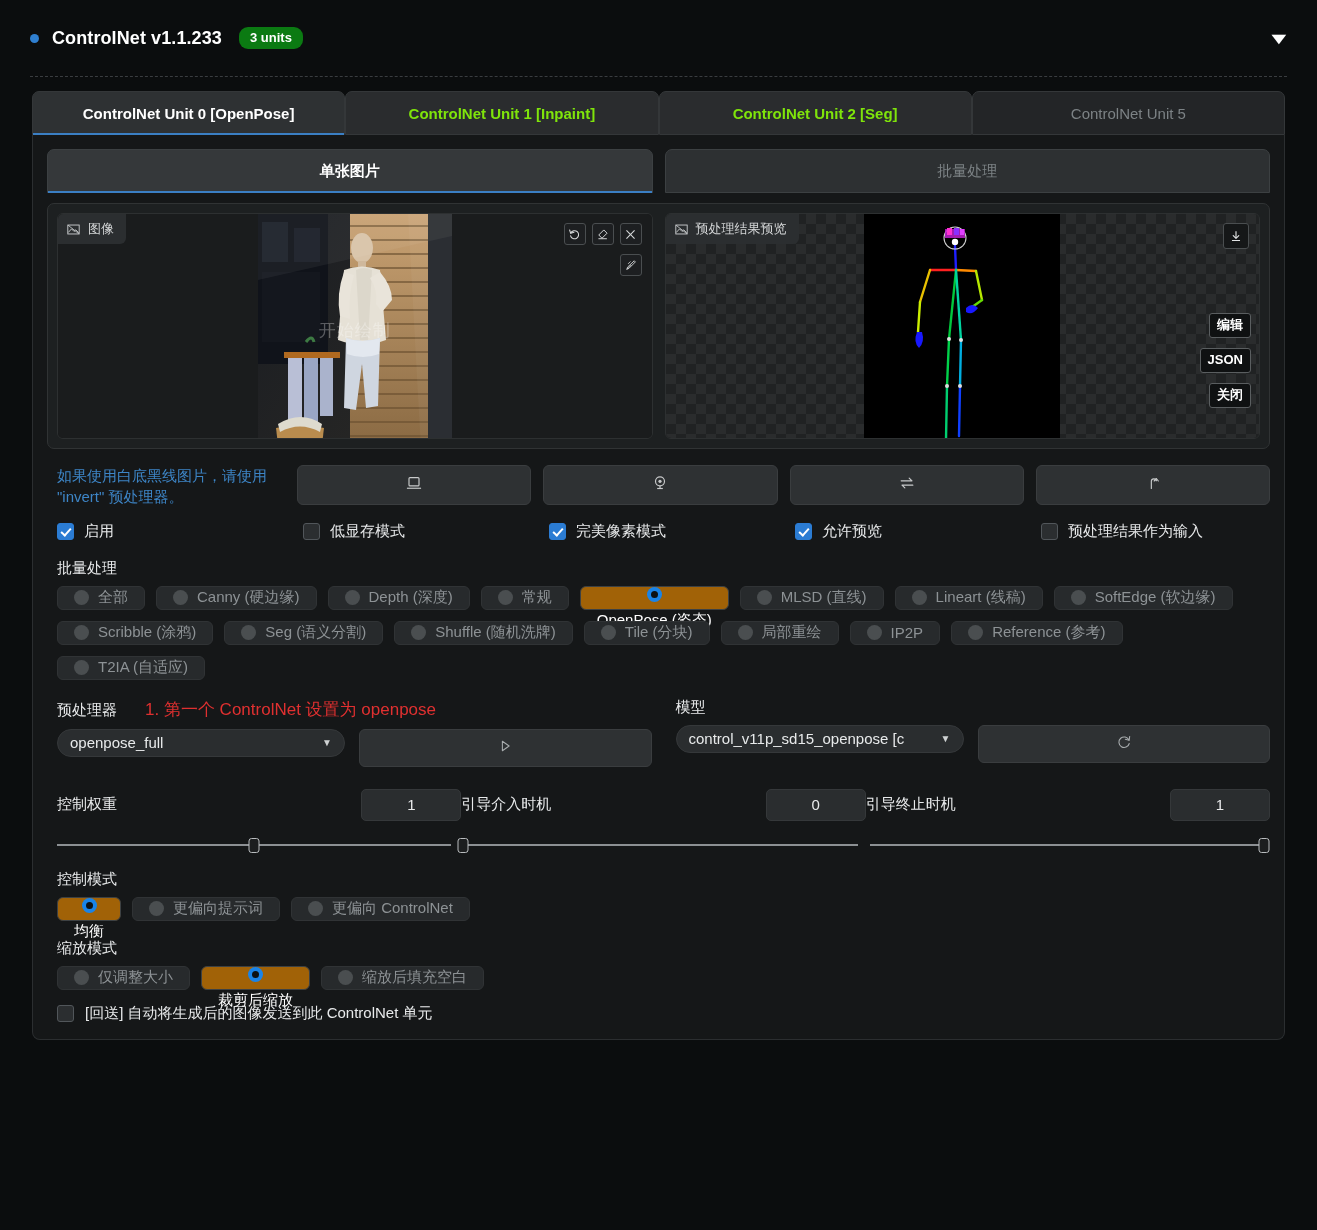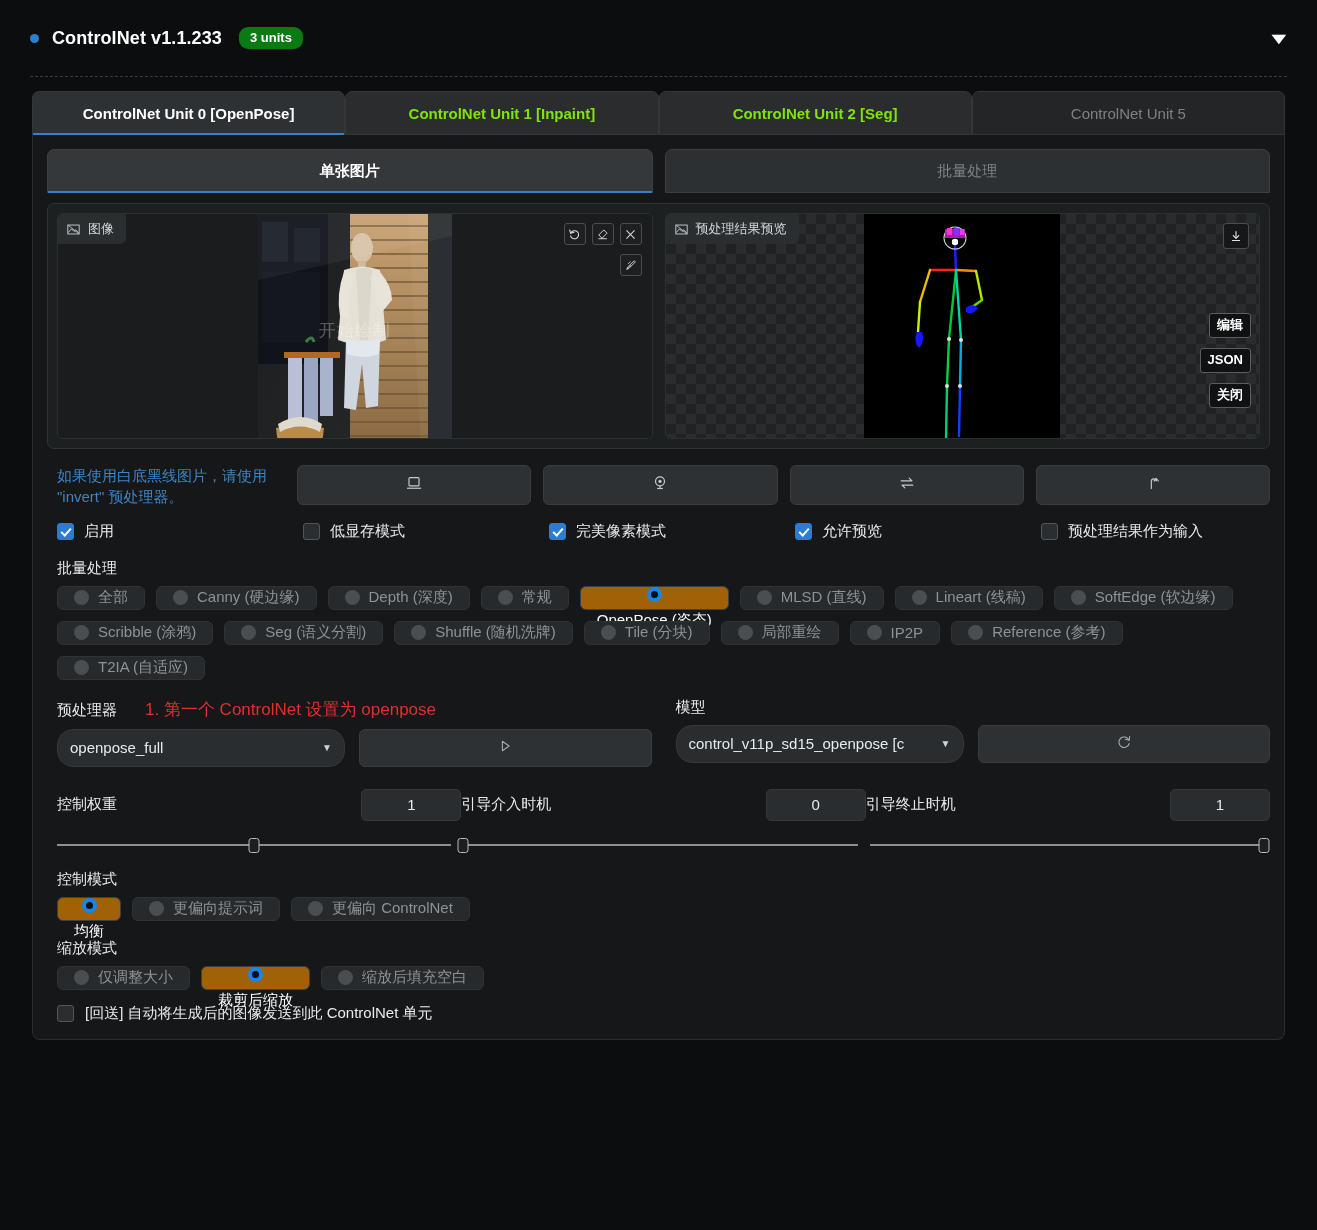--- a/index.html
+++ b/index.html
@@ -280,21 +280,21 @@
   }
 
   
   .pp-grid { display: flex; gap: 14px; margin-top: 18px; }
   .pp-col { flex: 1 1 0; min-width: 0; }
   .pp-head { display: flex; align-items: baseline; gap: 28px; padding-left: 10px; }
   .pp-head .t { color: #e8eaeb; font-size: 15px; }
   .pp-head .note { color: #e03030; font-size: 17px; }
   .pp-controls { display: flex; gap: 14px; margin-top: 8px; padding-left: 10px; }
   .select-box {
-    flex: 0 0 288px; height: 38px;
+    flex: 0 0 288px; height: 28px;
     background: #2a2d2f; border: 1px solid #35383a;
     border-radius: 16px;
     display: flex; align-items: center;
     padding: 0 12px;
     color: #e8eaeb; font-size: 15px; cursor: pointer;
     overflow: hidden;
   }
   .select-box .val { flex: 1 1 auto; overflow: hidden; white-space: nowrap; }
   .caret { color: #cfd2d3; font-size: 10px; margin-left: 8px; }
   .icon-btn {

